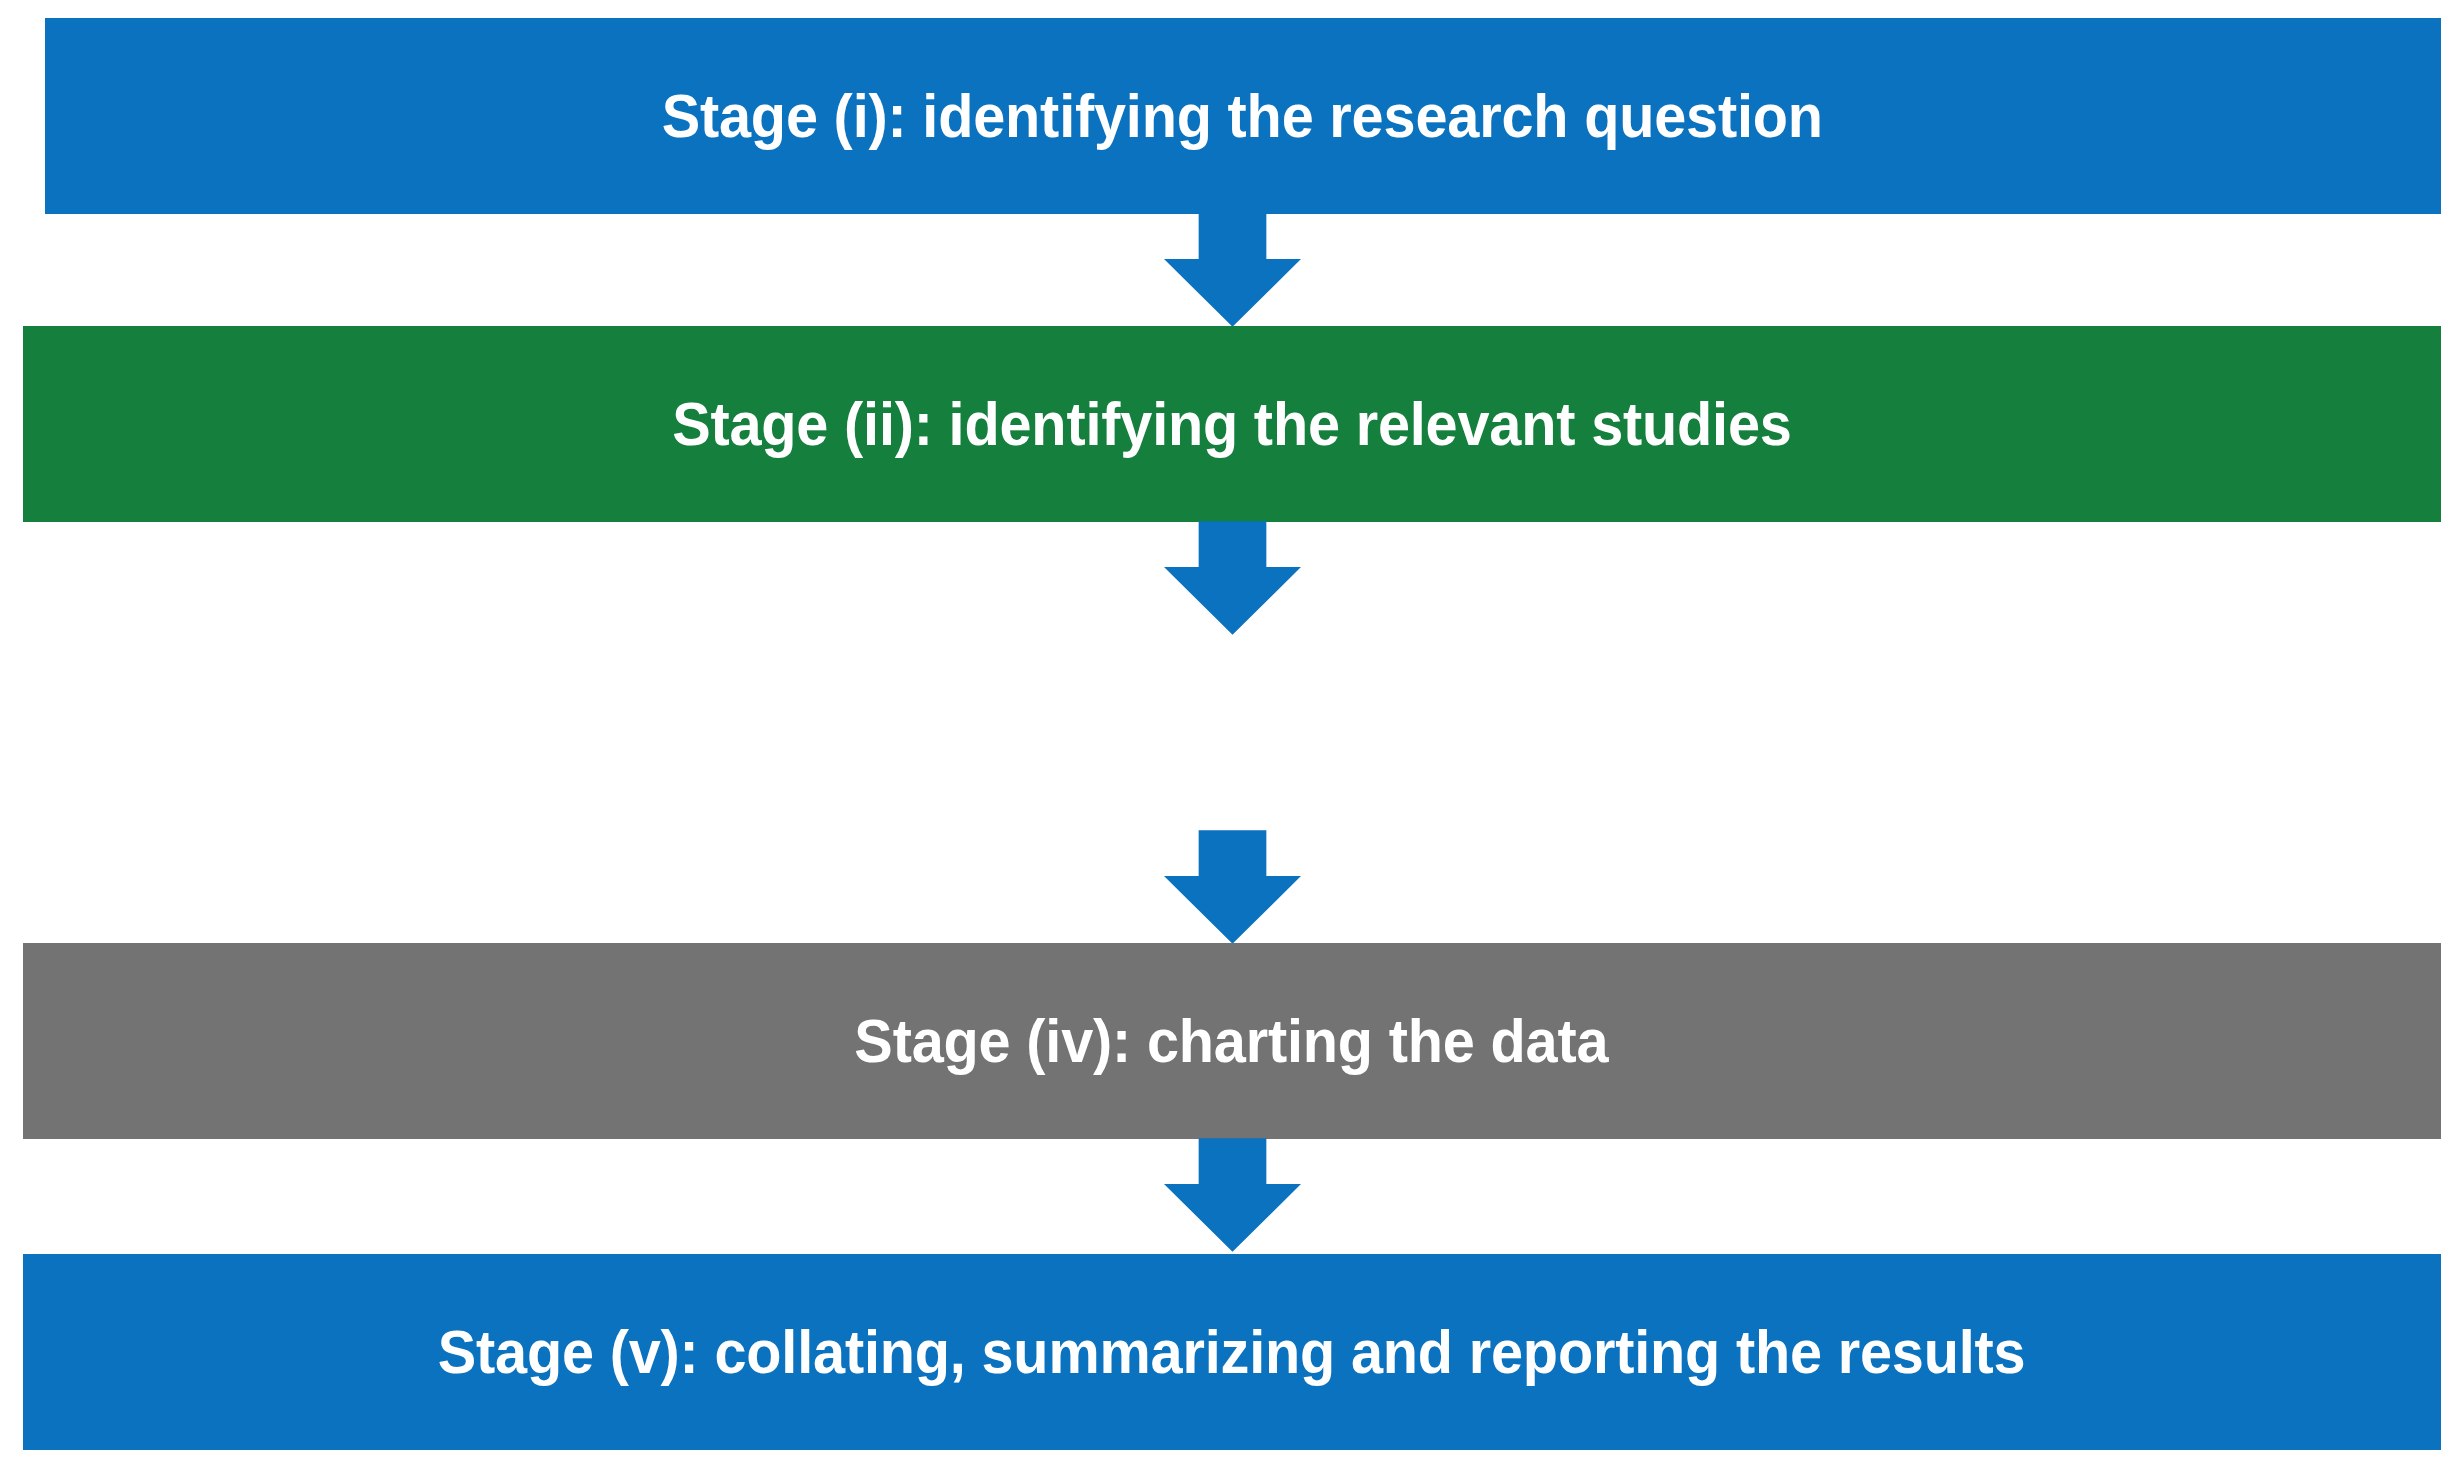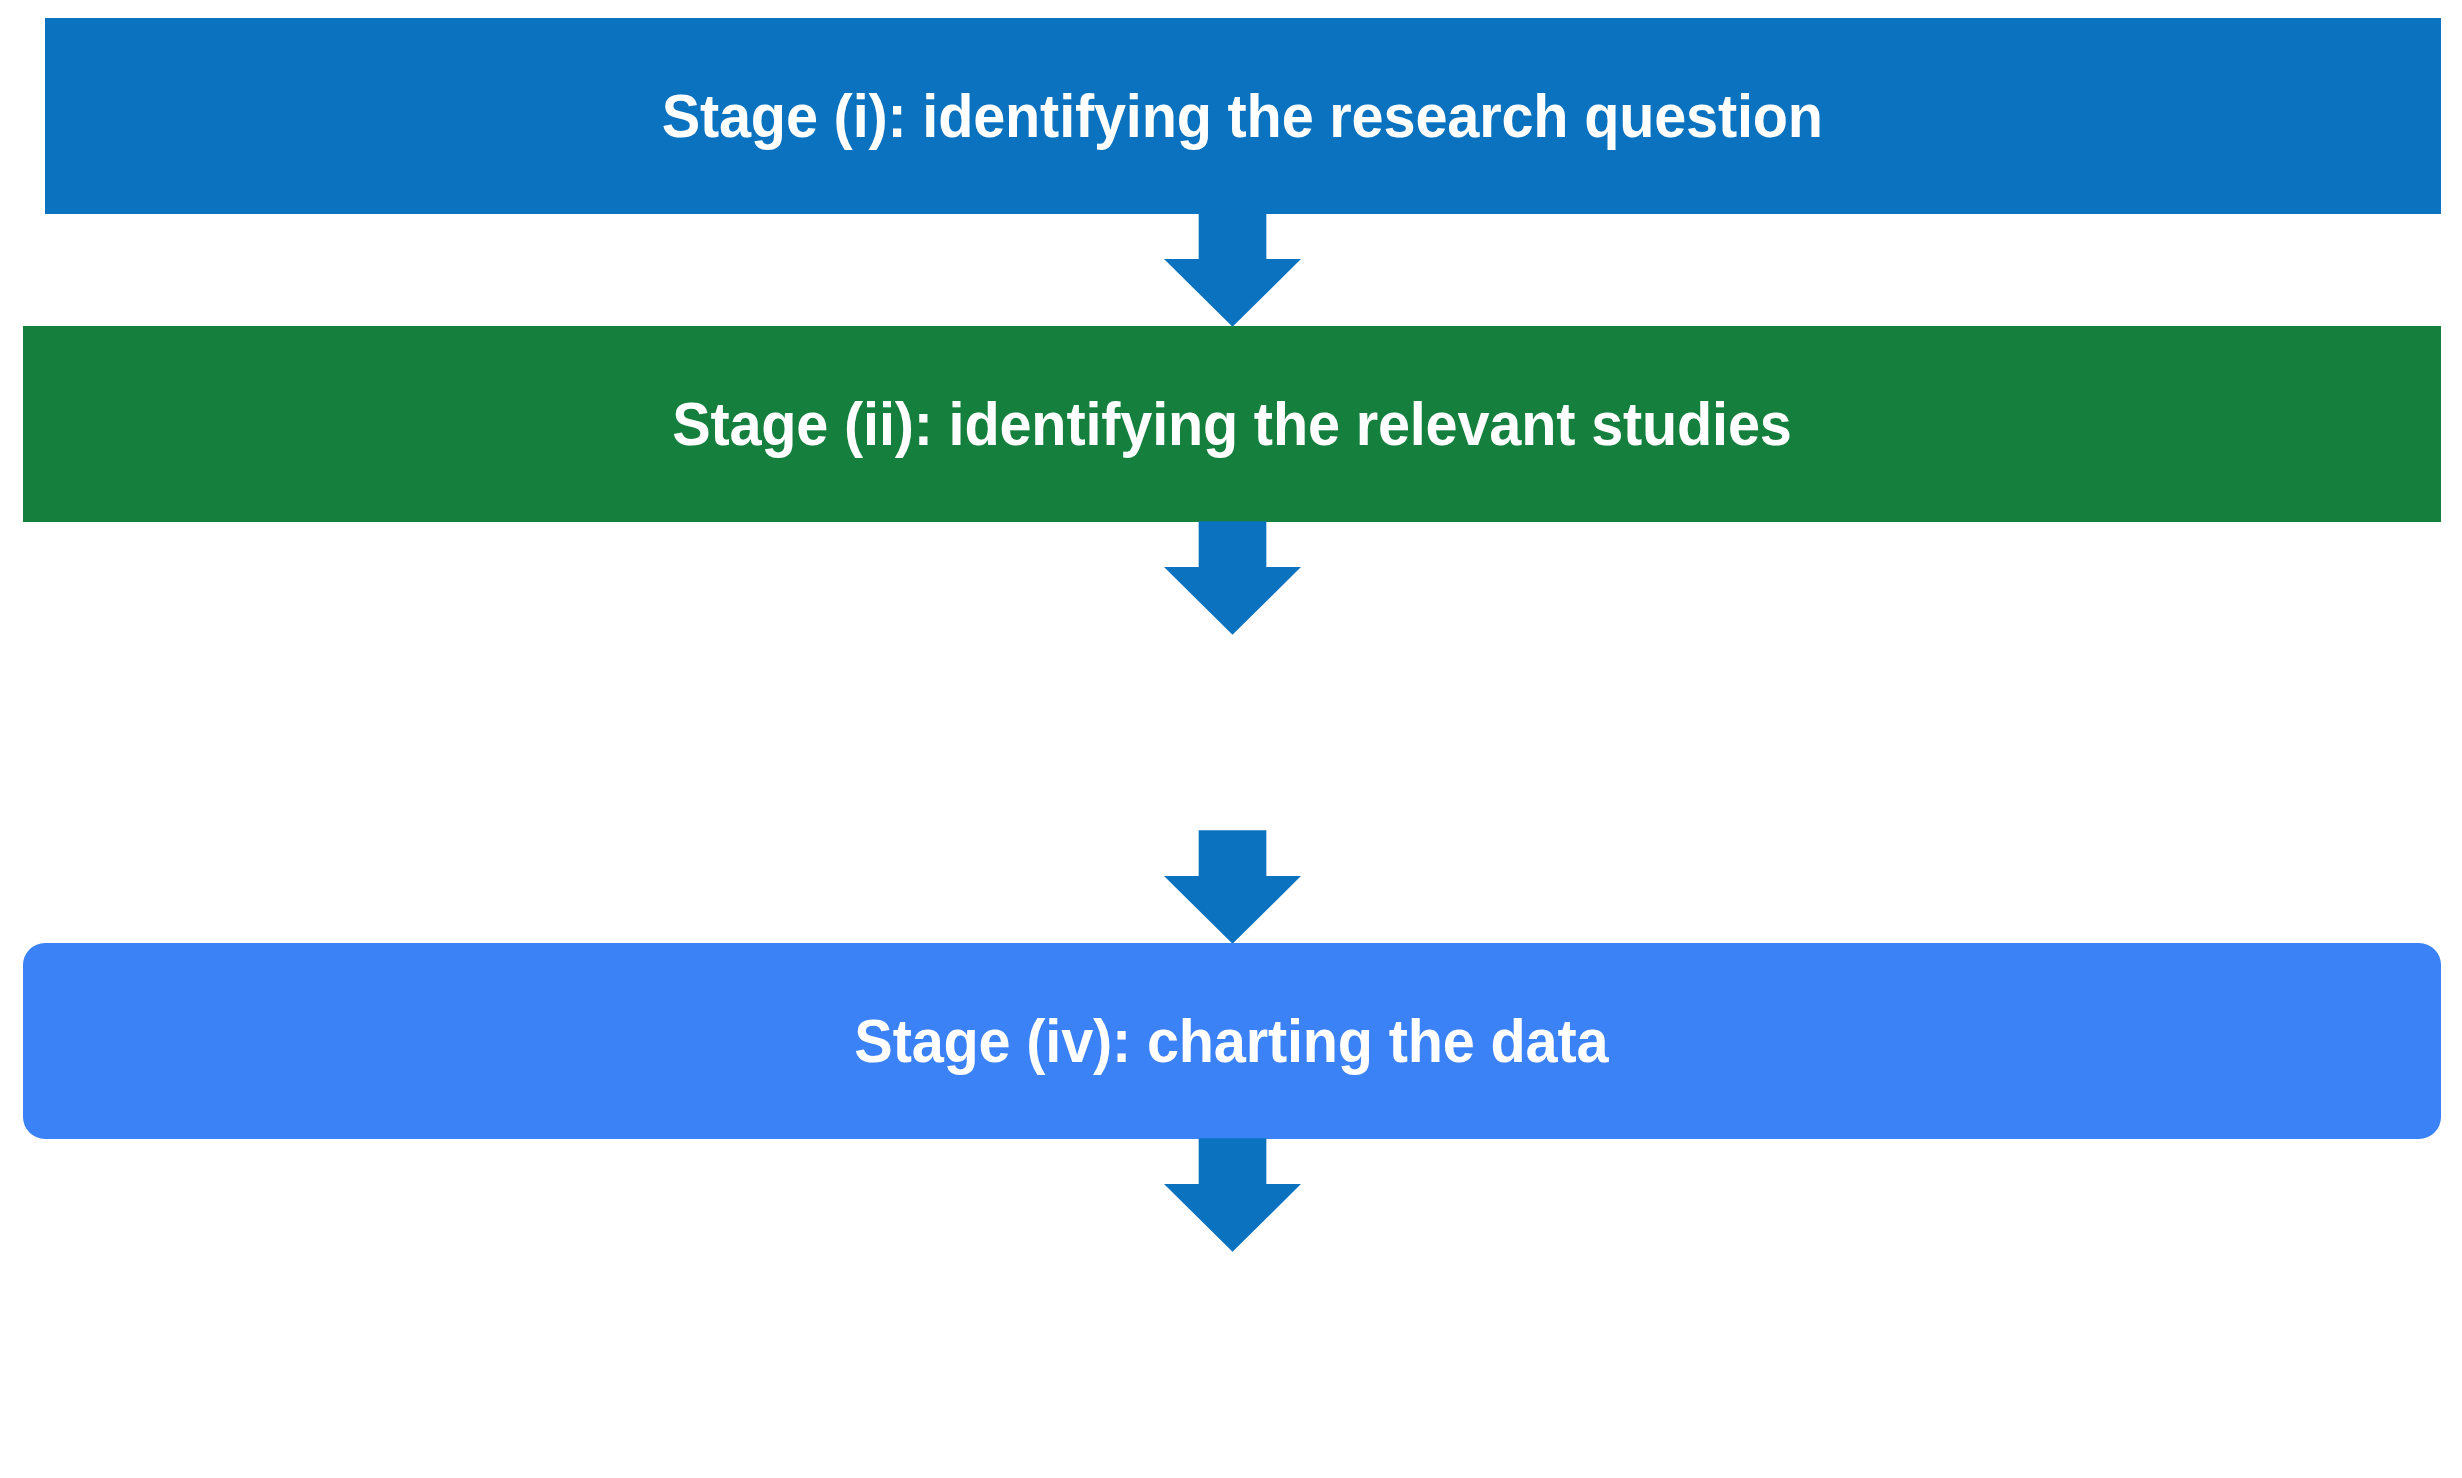--- a/index.html
+++ b/index.html
@@ -108,26 +108,31 @@
   </div>
 
 
   <div class="connector conn-2">
     <svg viewBox="0 0 170 141" xmlns="http://www.w3.org/2000/svg" aria-hidden="true">
       <polygon points="43,0 127,0 127,57 170,57 85,141 0,57 43,57" fill="#0a72be"></polygon>
     </svg>
   </div>
 
   <div class="stage-row row-3">
-    <div class="stage-box" style="background:#3b82f6;border-radius:22px;">
+    <div class="stage-box" style="background:#737373;">
       <span class="stage-label">Stage (iv): charting the data</span>
     </div>
   </div>
 
   <div class="connector conn-3">
     <svg viewBox="0 0 170 141" xmlns="http://www.w3.org/2000/svg" aria-hidden="true">
       <polygon points="43,0 127,0 127,57 170,57 85,141 0,57 43,57" fill="#0a72be"></polygon>
     </svg>
   </div>
 
+  <div class="stage-row row-4">
+    <div class="stage-box" style="background:#0a72be;">
+      <span class="stage-label">Stage (v): collating, summarizing and reporting the results</span>
+    </div>
+  </div>
 
 </div>
 
 
 </body></html>

